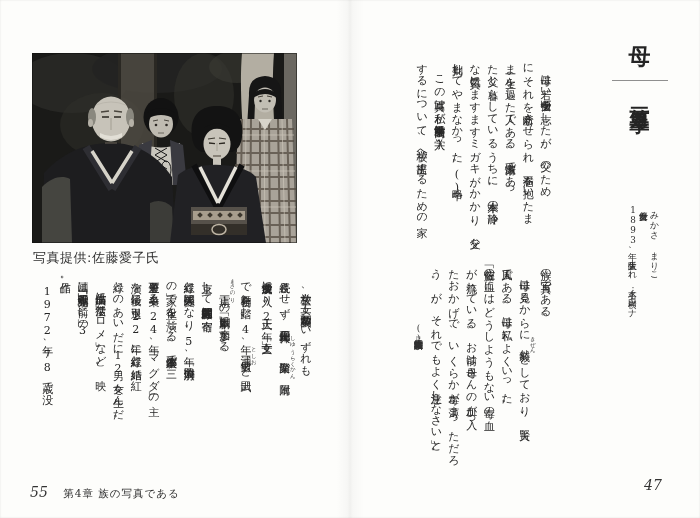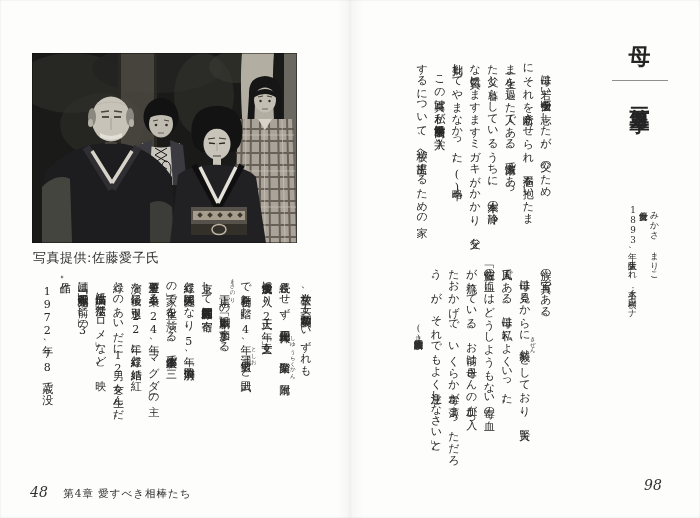--- a/index.html
+++ b/index.html
@@ -189,22 +189,22 @@
         <p>笠万里子を名乗る。24年、「マグダ」の主</p>
         <p>演を最後に引退。22年に紅緑と結婚。紅</p>
         <p>緑とのあいだに1男2女を生んだ。</p>
         <p class="ind">出演作品に「復活」「サロメ」など。映</p>
         <p>画は「小豆島」「母」「光明の前に」の3</p>
         <p>作品。</p>
         <p class="ind">1972年、78歳で没。</p>
       </div>
 
     <div class="footer-left">
-      <span class="pnum">48</span>
-      <span class="chapter">第4章 愛すべき相棒たち</span>
+      <span class="pnum">55</span>
+      <span class="chapter">第4章 族の写真である</span>
     </div>
   </div>
 
   <div>
 
     <div class="title-label">母</div>
     <div class="title-rule"></div>
     <div class="title-name vtext">三笠万里子</div>
 
     <div class="profile vtext">
@@ -228,18 +228,18 @@
         <p class="ind">母は見るからに<ruby>毅然<rt>きぜん</rt></ruby>としており、賢夫</p>
         <p>人風である。母は私によくいった。</p>
         <p>「佐藤の血にはどうしようもない毒の血</p>
         <p>が流れている。お前は母さんの血が入っ</p>
         <p>たおかげで、いくらか毒が薄まっただろ</p>
         <p>う。が、それでもよく注意しなさい」と。</p>
         <p class="attr">(『淑女失格』日本経済新聞社)</p>
       </div>
 
     <div class="footer-right">
-      <span class="pnum">98</span>
+      <span class="pnum">47</span>
     </div>
   </div>
 
   <div class="gutter"></div>
 </div>
 
 </body></html>

